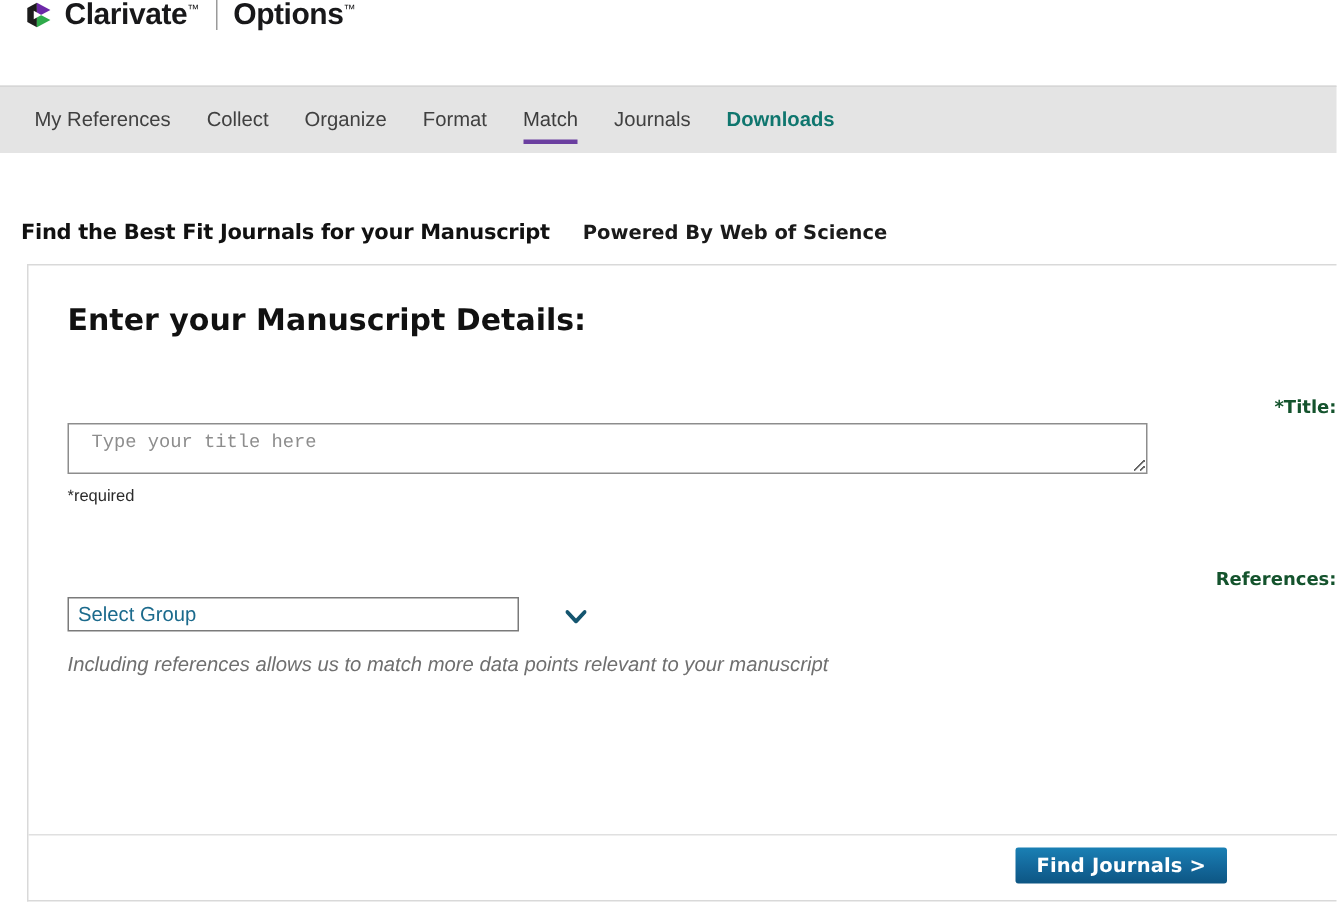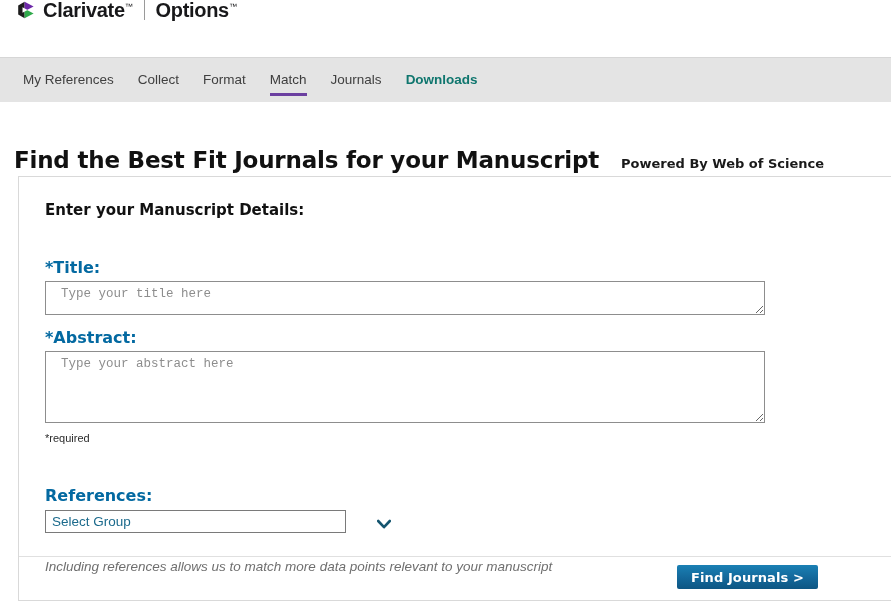--- a/index.html
+++ b/index.html
@@ -93,21 +93,21 @@
   
   .page-title-row {
     position: absolute;
     left: 14px;
     top: 132px;
     display: flex;
     align-items: baseline;
   }
   .page-title {
     font-family: "DejaVu Sans", sans-serif;
-    font-size: 23px;
+    font-size: 14px;
     font-weight: bold;
     color: #111111;
     letter-spacing: -0.2px;
   }
   .page-subtitle {
     font-family: "DejaVu Sans", sans-serif;
     font-size: 13px;
     font-weight: bold;
     color: #1a1a1a;
     margin-left: 22px;
@@ -123,32 +123,33 @@
     height: 425px;
     background: #ffffff;
     border: 1px solid #d9d9d9;
     border-right: none;
   }
   .card-body {
     padding: 18px 0 0 26px;
   }
   .section-heading {
     font-family: "DejaVu Sans", sans-serif;
-    font-size: 15px;
+    font-size: 20px;
     font-weight: bold;
     color: #111111;
     margin: 6px 0 0 0;
   }
 
   .field-label {
     font-family: "DejaVu Sans", sans-serif;
-    font-size: 16px;
-    font-weight: bold;
-    color: #0369a1;
+    font-size: 12px;
+    font-weight: bold;
+    color: #14532d;
     margin-bottom: 4px;
+    text-align: right;
   }
   .field-block.title-block { margin-top: 39px; }
   .field-block.abstract-block { margin-top: 13px; }
 
   textarea.ta {
     display: block;
     width: 720px;
     border: 1px solid #8d8d8d;
     font-family: "Liberation Mono", monospace;
     font-size: 12.5px;
@@ -194,21 +195,21 @@
     position: absolute;
     right: 8px;
     top: 6px;
     pointer-events: none;
   }
   .ref-hint {
     font-family: "Liberation Sans", sans-serif;
     font-size: 13.5px;
     font-style: italic;
     color: #6f6f6f;
-    margin-top: 26px;
+    margin-top: 14px;
   }
 
   
   .card-footer {
     position: absolute;
     left: 0;
     top: 379px;
     width: 873px;
     height: 46px;
     border-top: 1px solid #e0e0e0;
@@ -250,20 +251,23 @@
 </div>
 
 <nav class="navbar">
   <div class="nav-item">
     <span>My References</span>
   </div>
   <div class="nav-item">
     <span>Collect</span>
   </div>
   <div class="nav-item">
+    <span>Organize</span>
+  </div>
+  <div class="nav-item">
     <span>Format</span>
   </div>
   <div class="nav-item active">
     <span>Match</span>
     <span class="nav-underline"></span>
   </div>
   <div class="nav-item">
     <span>Journals</span>
   </div>
   <div class="nav-item strong">
@@ -279,24 +283,20 @@
 <section class="card">
   <div class="card-body">
 
     <h2 class="section-heading">Enter your Manuscript Details:</h2>
 
     <div class="field-block title-block">
       <div class="field-label">*Title:</div>
       <textarea class="ta" id="title-ta" placeholder="Type your title here" style=""></textarea>
     </div>
 
-    <div class="field-block abstract-block">
-      <div class="field-label">*Abstract:</div>
-      <textarea class="ta" id="abstract-ta" placeholder="Type your abstract here" style=""></textarea>
-    </div>
 
     <div class="required-note">*required</div>
 
     <div class="references-block">
       <div class="field-label">References:</div>
       <div class="ref-select-wrap">
         <select class="group-select">
           <option>Select Group</option>
         </select>
         <span class="select-chevron">

